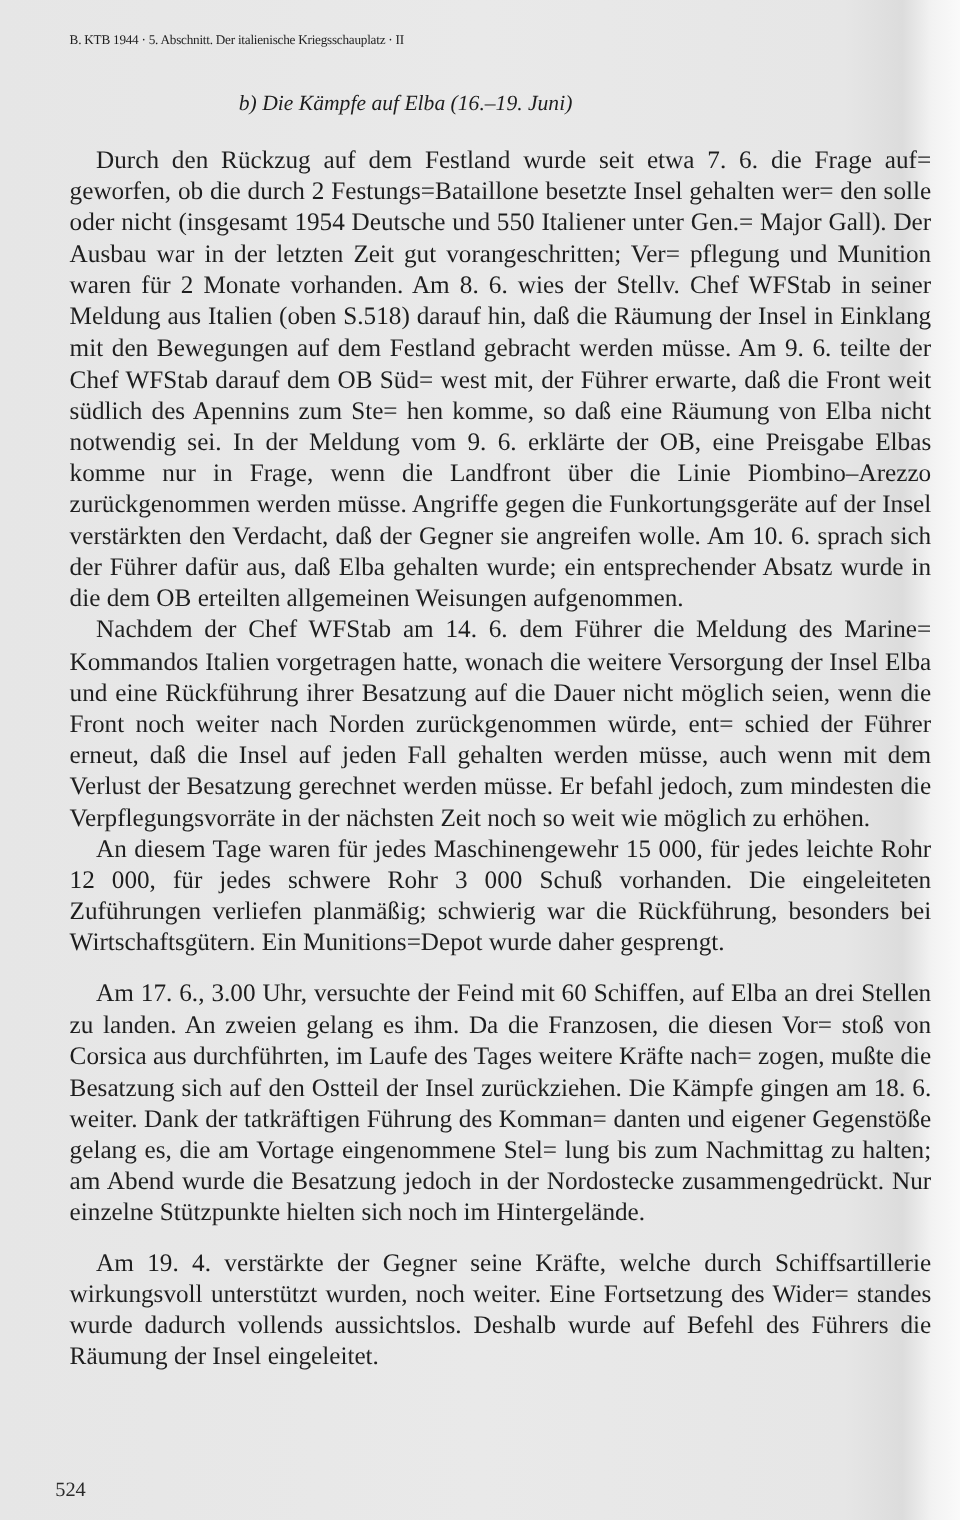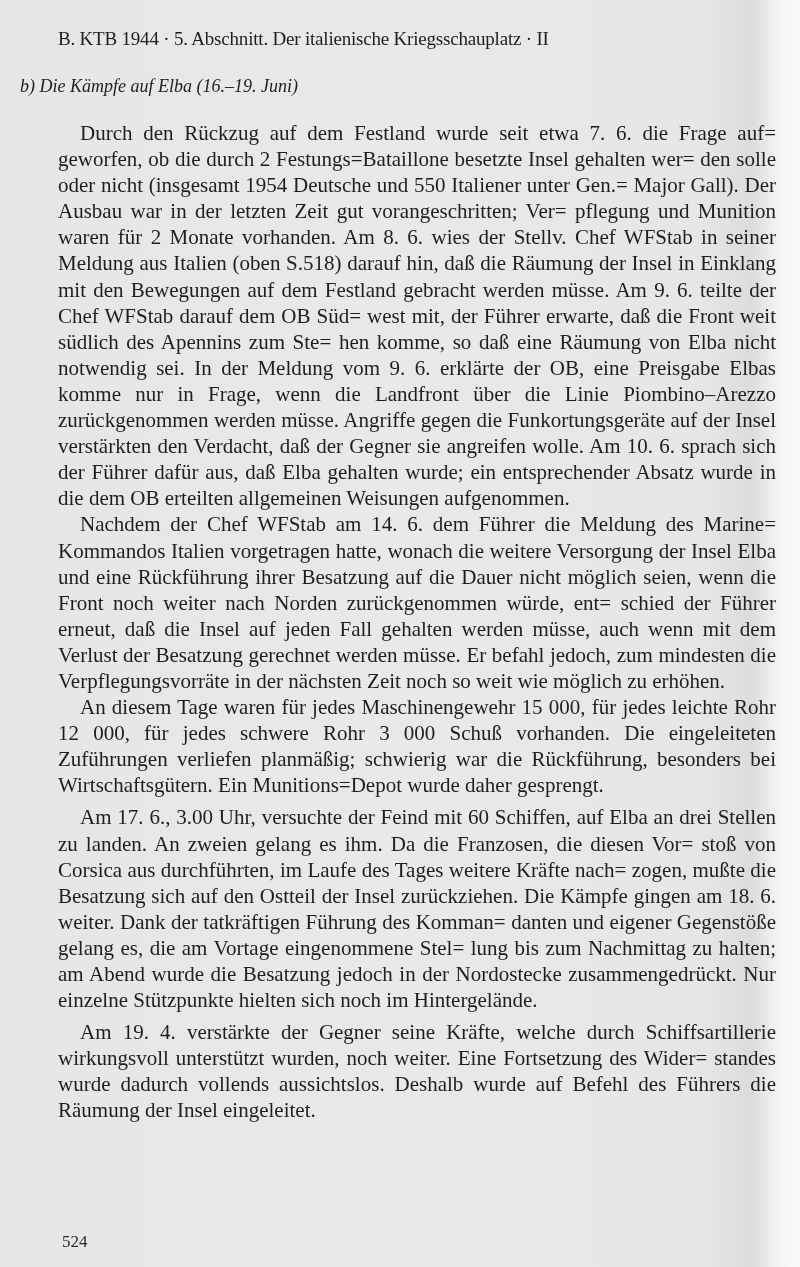--- a/index.html
+++ b/index.html
@@ -20,31 +20,31 @@
       width: 800px;
       height: 1267px;
       background: linear-gradient(to right, #e6e6e6 0%, #e9e9e9 50%, #e6e6e6 88%, #dcdcdc 94%, #f2f2f2 97%, #fafafa 100%);
       font-family: "DejaVu Serif", "Liberation Serif", serif;
       color: #1e1e1e;
     }
     .running-head {
       position: absolute;
       left: 58px;
       top: 28px;
-      font-size: 19px;
+      font-size: 11px;
       letter-spacing: -0.2px;
       white-space: nowrap;
       font-family: "Liberation Serif", serif;
     }
     .section-title {
       position: absolute;
       left: 0;
       width: 656px;
       top: 76px;
-      text-align: left;
+      text-align: center;
       font-style: italic;
       font-size: 18px;
       padding-left: 20px;
       box-sizing: border-box;
       font-family: "Liberation Serif", serif;
     }
     .body-text {
       position: absolute;
       left: 58px;
       top: 120px;
@@ -54,25 +54,25 @@
       line-height: 26.1px;
       text-align: justify;
       text-align-last: auto;
     }
     .body-text p {
       margin: 0;
       text-indent: 22px;
       hyphens: manual;
     }
     .body-text p.gap-before {
-      margin-top: 6px;
+      margin-top: 16px;
     }
     .page-number {
       position: absolute;
-      left: 62px;
+      left: 46px;
       top: 1232px;
       font-size: 17px;
       font-family: "Liberation Serif", serif;
       color: #2a2a2a;
     }
   </style>
 </head>
 <body>
 
 <div class="page">

